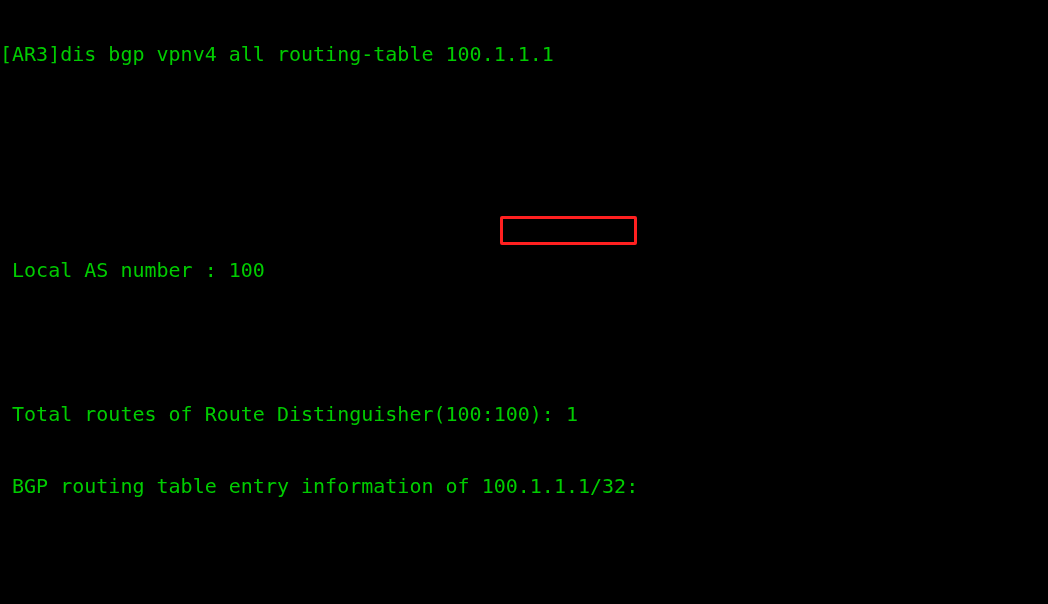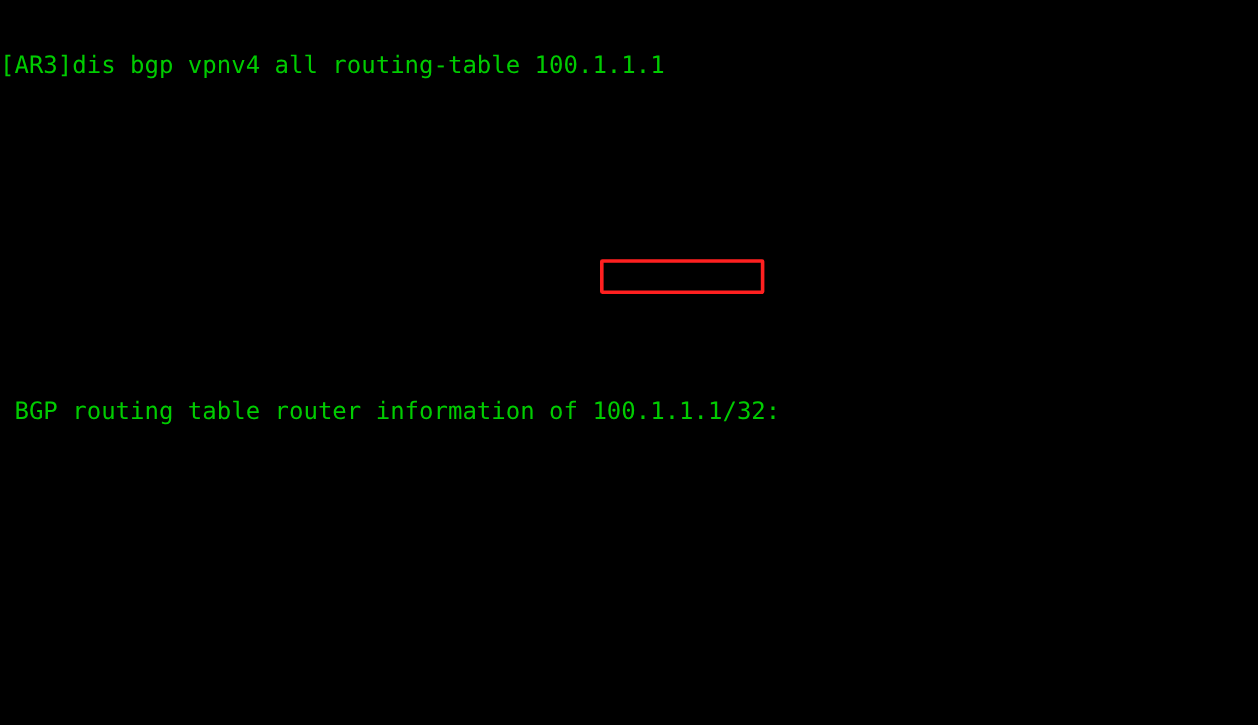--- a/index.html
+++ b/index.html
@@ -59,22 +59,24 @@
 </style>
 </head>
 <body>
 
 <div id="terminal">
 
   <div id="screen-lines">
     <span class="term-line">[AR3]dis bgp vpnv4 all routing-table 100.1.1.1</span>
     <span class="term-line blank"></span>
     <span class="term-line blank"></span>
+    <span class="term-line"> Local AS number : 100</span>
     <span class="term-line blank"></span>
-    <span class="term-line"> BGP routing table router information of 100.1.1.1/32:</span>
+    <span class="term-line"> Total routes of Route Distinguisher(100:100): 1</span>
+    <span class="term-line"> BGP routing table entry information of 100.1.1.1/32:</span>
     
     
     
     
     
     
     
     
     
     

